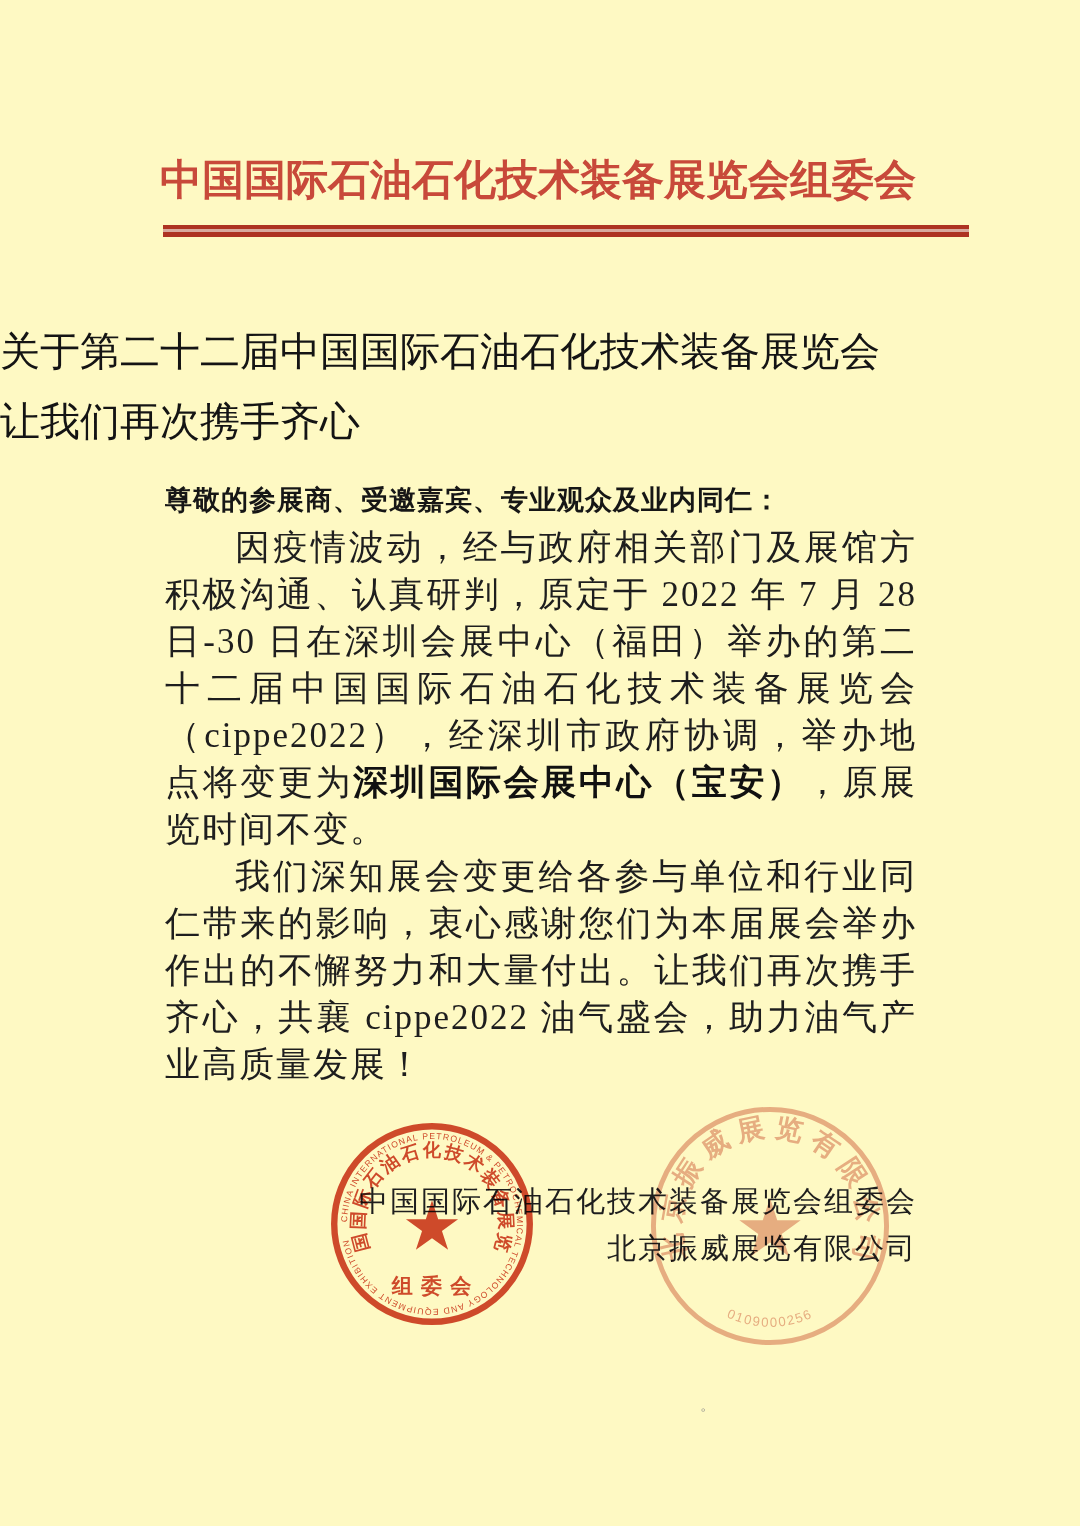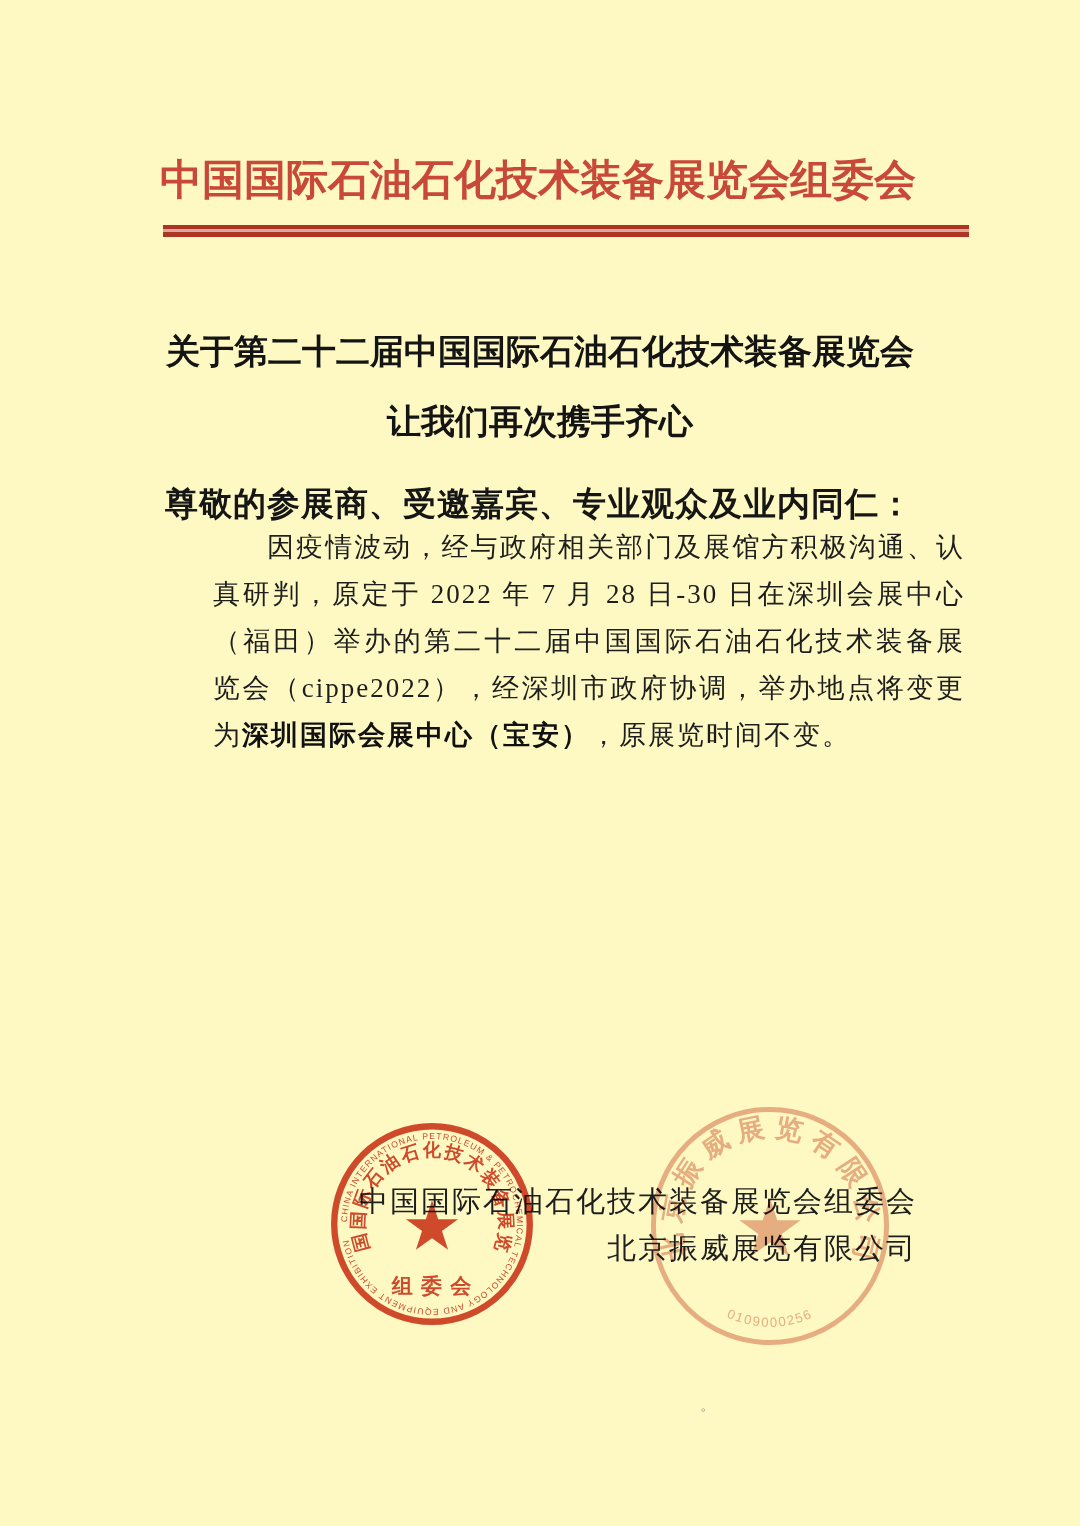--- a/index.html
+++ b/index.html
@@ -21,36 +21,35 @@
   }
   .head-rule{
     position:absolute;left:163px;top:225px;width:806px;height:3px;
     background:#d8a99e;
     border-top:4px solid #ad3322;
     border-bottom:5px solid #ad3322;
   }
   
   .title{
     position:absolute;left:0;right:0;top:316px;
-    text-align:center;
     font-family:"Liberation Sans","DejaVu Sans",sans-serif;
-    font-weight:bold;font-size:34px;line-height:70px;
+    font-weight:normal;font-size:40px;line-height:70px;
     color:#141414;
   }
   
   .salutation{
     position:absolute;left:165px;top:482px;width:760px;
     font-family:"Liberation Sans","DejaVu Sans",sans-serif;
-    font-weight:bold;font-size:33px;color:#161616;
+    font-weight:bold;font-size:27px;color:#161616;
     letter-spacing:1px;white-space:nowrap;
   }
   .body-text{
     position:absolute;left:165px;top:524px;width:752px;
-    font-size:27px;line-height:47px;letter-spacing:2px;
-    text-align:justify;color:#1e1e1e;margin-left:48px;
+    font-size:35px;line-height:47px;letter-spacing:2px;
+    text-align:justify;color:#1e1e1e;
   }
   .body-text p{margin:0;text-indent:2em;}
   .body-text b{font-weight:bold;color:#111;}
   
   .signature{
     position:absolute;right:163px;top:1178px;
     text-align:right;
     font-size:29px;line-height:47px;letter-spacing:2px;
     color:#1e1e1e;white-space:nowrap;
   }
@@ -74,20 +73,21 @@
 
   <div class="title">
     <div>关于第二十二届中国国际石油石化技术装备展览会</div>
     <div>让我们再次携手齐心</div>
   </div>
 
   <div class="salutation">尊敬的参展商、受邀嘉宾、专业观众及业内同仁：</div>
 
   <div class="body-text">
     <p><span>因疫情波动，经与政府相关部门及展馆方积极沟通、认真研判，原定于 2022 年 7 月 28 日-30 日在深圳会展中心（福田）举办的第二十二届中国国际石油石化技术装备展览会（cippe2022），经深圳市政府协调，举办地点将变更为</span><b>深圳国际会展中心（宝安）</b><span>，原展览时间不变。</span></p>
+    <p>我们深知展会变更给各参与单位和行业同仁带来的影响，衷心感谢您们为本届展会举办作出的不懈努力和大量付出。让我们再次携手齐心，共襄 cippe2022 油气盛会，助力油气产业高质量发展！</p>
   </div>
 
   <div class="signature">
     <div>中国国际石油石化技术装备展览会组委会</div>
     <div>北京振威展览有限公司</div>
   </div>
 
   <svg class="seal seal-committee" viewBox="0 0 232 232">
     <defs>
       <path id="ringPath" d="M 23,116 A 93,93 0 1 1 209,116 A 93,93 0 1 1 23,116"></path>

